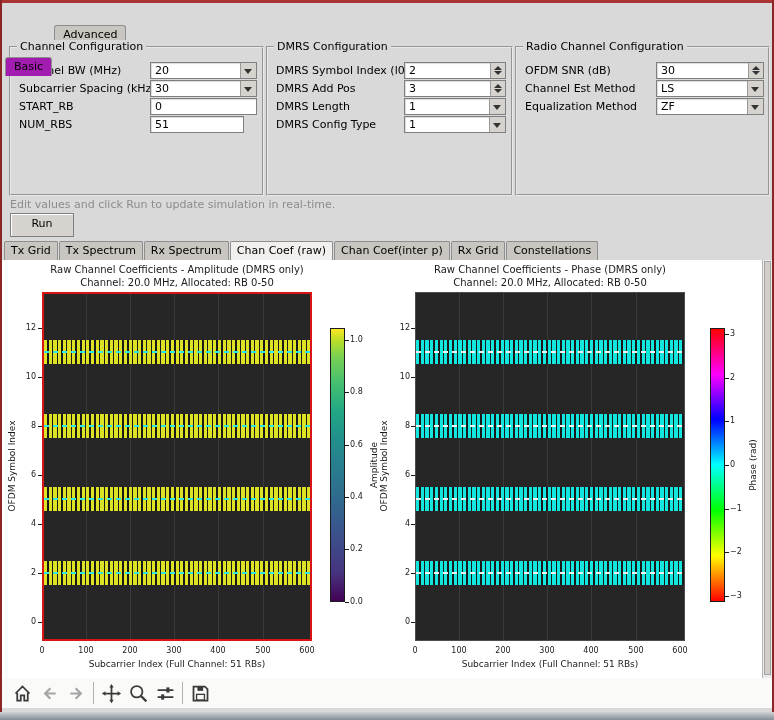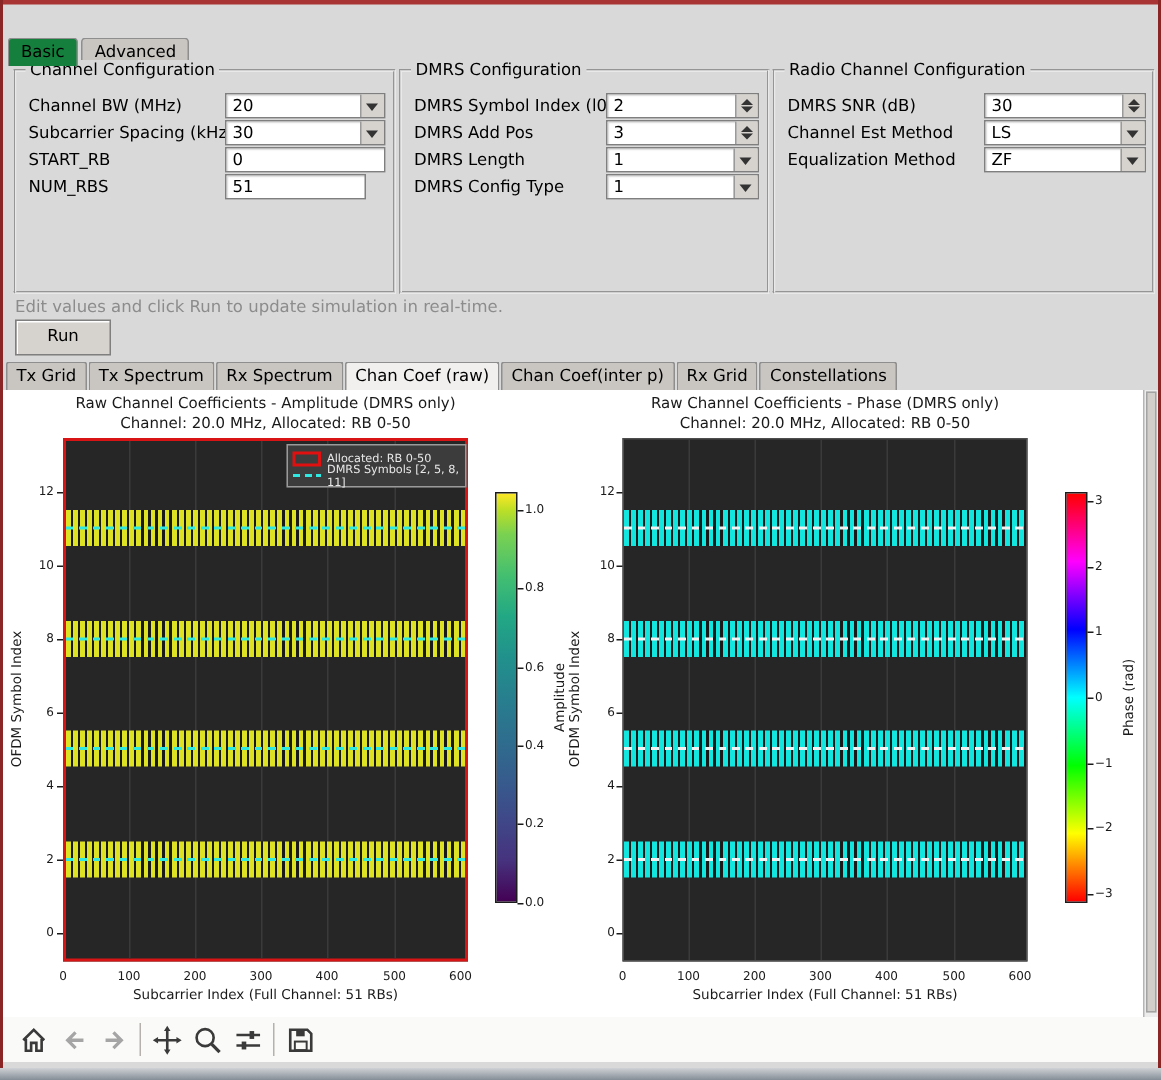--- a/index.html
+++ b/index.html
@@ -14,21 +14,21 @@
   .titlebar{position:absolute;left:2px;top:3px;width:770px;height:22px;background:linear-gradient(#ffffff,#e6e6e6);}
   .win-icon{position:absolute;left:7px;top:5px;width:15px;height:12px;background:#fff;border:1px solid #111;}
   .win-icon::before{content:"";position:absolute;left:0;top:0;width:100%;height:3px;background:#111;}
   .title-text{position:absolute;left:0;top:3px;width:100%;text-align:center;font-weight:bold;font-size:12px;}
   .win-btns{position:absolute;right:6px;top:3px;display:flex;gap:3px;}
   .win-btn{width:20px;height:16px;background:#d6d3ce;border:1px solid #888;box-shadow:inset 1px 1px 0 #fff;
     font-size:9px;font-weight:bold;text-align:center;line-height:14px;cursor:default;}
   
   .main-tabs{position:absolute;left:5px;top:25px;display:flex;}
   .mtab{padding:2px 8px 3px;border:1px solid #8e8e8e;border-bottom:none;border-radius:3px 3px 0 0;margin-right:2px;background:#c9c6c1;}
-  .mtab.active{background:#15803d;position:relative;z-index:2;}
+  .mtab.active{background:#a21caf;position:relative;z-index:2;margin-top:32px;}
   
   .gbox{position:absolute;border:2px groove #e9e9e9;background:#d9d9d9;}
   .gbox-title{position:absolute;top:-8px;left:6px;background:#d9d9d9;padding:0 3px;}
   .crow{position:absolute;left:0;width:100%;height:17px;}
   .clabel{position:absolute;left:8px;top:2px;}
   .entry,.combo,.spin{position:absolute;top:0;height:17px;border:1px solid #7f7f7f;box-sizing:border-box;
     box-shadow:inset 1px 1px 1px rgba(0,0,0,.15);}
   .entry{background:#fff;}
   .combo{background:#ffffff;}
   .spin{background:#fff;}
@@ -168,21 +168,21 @@
         <span class="combo-btn">
             <i class="tri-down"></i>
           </span>
       </div>
     </div>
   </div>
 
   <div class="gbox" style="left:515px;top:46px;width:251px;height:146px">
     <span class="gbox-title">Radio Channel Configuration</span>
     <div class="crow" style="top:14px">
-      <span class="clabel">DMRS SNR (dB)</span>
+      <span class="clabel">OFDM SNR (dB)</span>
       <div class="spin" style="left:139px;width:108px">
         <span class="cval">30</span>
         <span class="spin-btns">
             <i class="tri-up-s"></i>
             <i class="tri-down-s"></i>
           </span>
       </div>
     </div>
     <div class="crow" style="top:32px">
       <span class="clabel">Channel Est Method</span>
@@ -235,30 +235,20 @@
           <div class="dash-line dash-cyan"></div>
         </div>
       <div class="dmrs-row amp" style="top:193px">
           <div class="dash-line dash-cyan"></div>
         </div>
       <div class="dmrs-row amp" style="top:267px">
           <div class="dash-line dash-cyan"></div>
         </div>
     </div>
 
-    <div class="legend">
-      <div class="leg-row">
-          <span class="leg-sw1"></span>
-          <span>Allocated: RB 0-50</span>
-        </div>
-      <div class="leg-row">
-          <span class="leg-sw2"></span>
-          <span>DMRS Symbols [2, 5, 8, 11]</span>
-        </div>
-    </div>
 
     <span class="ytick" style="left:14px;top:357px">0</span>
     <span class="ytick" style="left:14px;top:308px">2</span>
     <span class="ytick" style="left:14px;top:259px">4</span>
     <span class="ytick" style="left:14px;top:210px">6</span>
     <span class="ytick" style="left:14px;top:161px">8</span>
     <span class="ytick" style="left:14px;top:112px">10</span>
     <span class="ytick" style="left:14px;top:63px">12</span>
     <div class="tmark" style="left:36px;top:362px;width:4px;height:1px"></div>
     <div class="tmark" style="left:36px;top:313px;width:4px;height:1px"></div>

